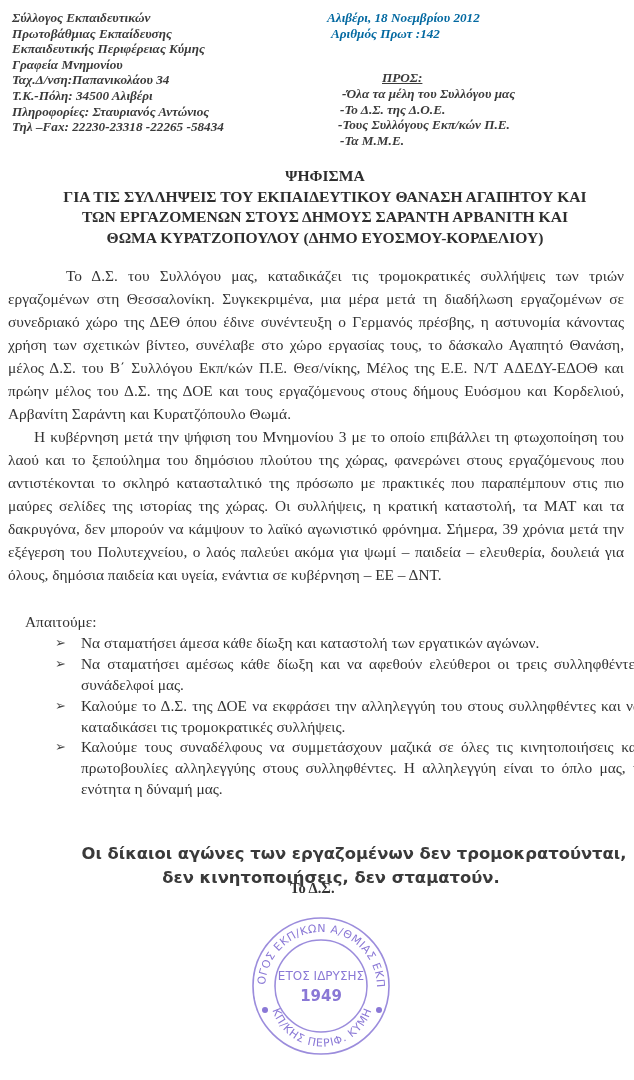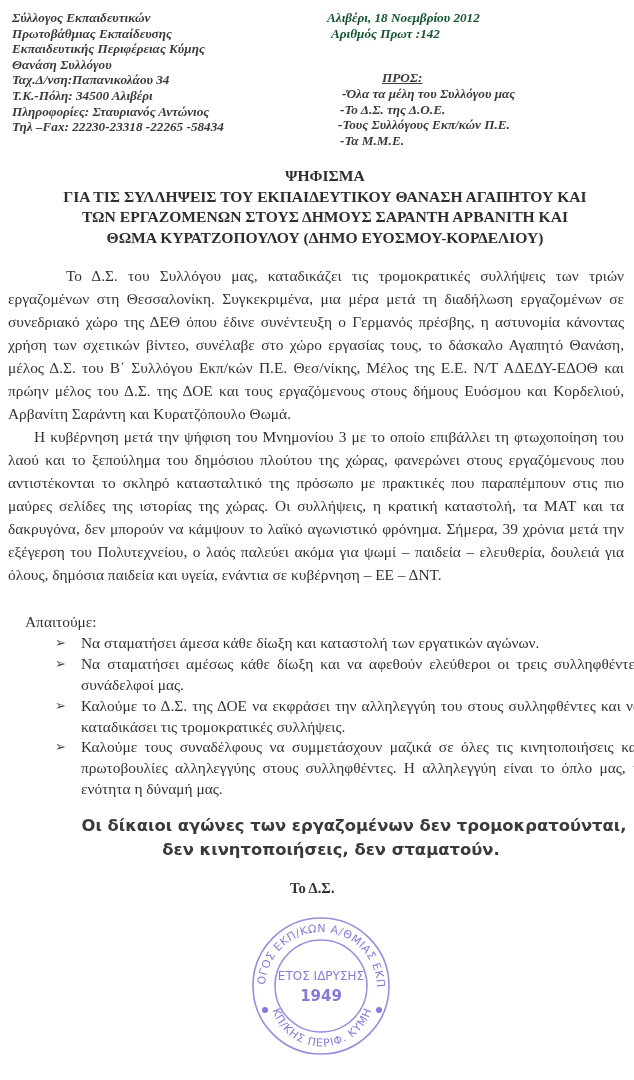--- a/index.html
+++ b/index.html
@@ -12,21 +12,21 @@
   
   .sender {
     position: absolute; left: 12px; top: 10px;
     font-style: italic; font-weight: bold; font-size: 13.2px; line-height: 15.6px;
     color: #3a3a3a;
   }
   .sender div { white-space: nowrap; }
   .meta {
     position: absolute; left: 327px; top: 10px;
     font-style: italic; font-weight: bold; font-size: 13.2px; line-height: 15.6px;
-    color: #14532d;
+    color: #0369a1;
   }
   .meta .prot { padding-left: 4px; }
   .recipients {
     position: absolute; left: 330px; top: 70px;
     font-style: italic; font-weight: bold; font-size: 13.2px; line-height: 15.8px;
     color: #3a3a3a;
   }
   .recipients .pros {
     padding-left: 52px; text-decoration: underline;
   }
@@ -59,40 +59,40 @@
   .demands li { position: relative; text-align: justify; }
   .demands .arrow {
     position: absolute; left: -26px; top: 0; font-size: 13px; color: #444;
   }
 
   .slogan {
     position: absolute; left: 0; top: 814px; width: 634px; text-align: center;
     font-family: "DejaVu Sans", sans-serif; font-weight: bold;
     font-size: 16.4px; line-height: 23.5px; color: #3a3a3a;
   }
-  .slogan .l1 { padding-left: 74px; }
+  .slogan .l1 { padding-left: 74px; margin-top: 28px; }
   .slogan .l2 { padding-left: 28px; }
 
   .signature {
     position: absolute; left: 290px; top: 880px;
     font-weight: bold; font-size: 14.6px; color: #333;
   }
 
   .stamp { position: absolute; left: 245px; top: 900px; width: 150px; height: 170px; }
 </style>
 </head>
 <body>
 
 <div class="page">
 
   <div class="sender">
     <div>Σύλλογος Εκπαιδευτικών</div>
     <div>Πρωτοβάθμιας Εκπαίδευσης</div>
     <div>Εκπαιδευτικής Περιφέρειας Κύμης</div>
-    <div>Θανάση Συλλόγου</div>
+    <div>Γραφεία Μνημονίου</div>
     <div>Ταχ.Δ/νση:Παπανικολάου 34</div>
     <div>Τ.Κ.-Πόλη: 34500  Αλιβέρι</div>
     <div>Πληροφορίες: Σταυριανός Αντώνιος</div>
     <div>Τηλ –Fax: 22230-23318 -22265 -58434</div>
   </div>
 
   <div class="meta">
     <div>Αλιβέρι, 18  Νοεμβρίου 2012</div>
     <div class="prot">Αριθμός Πρωτ :142</div>
   </div>

